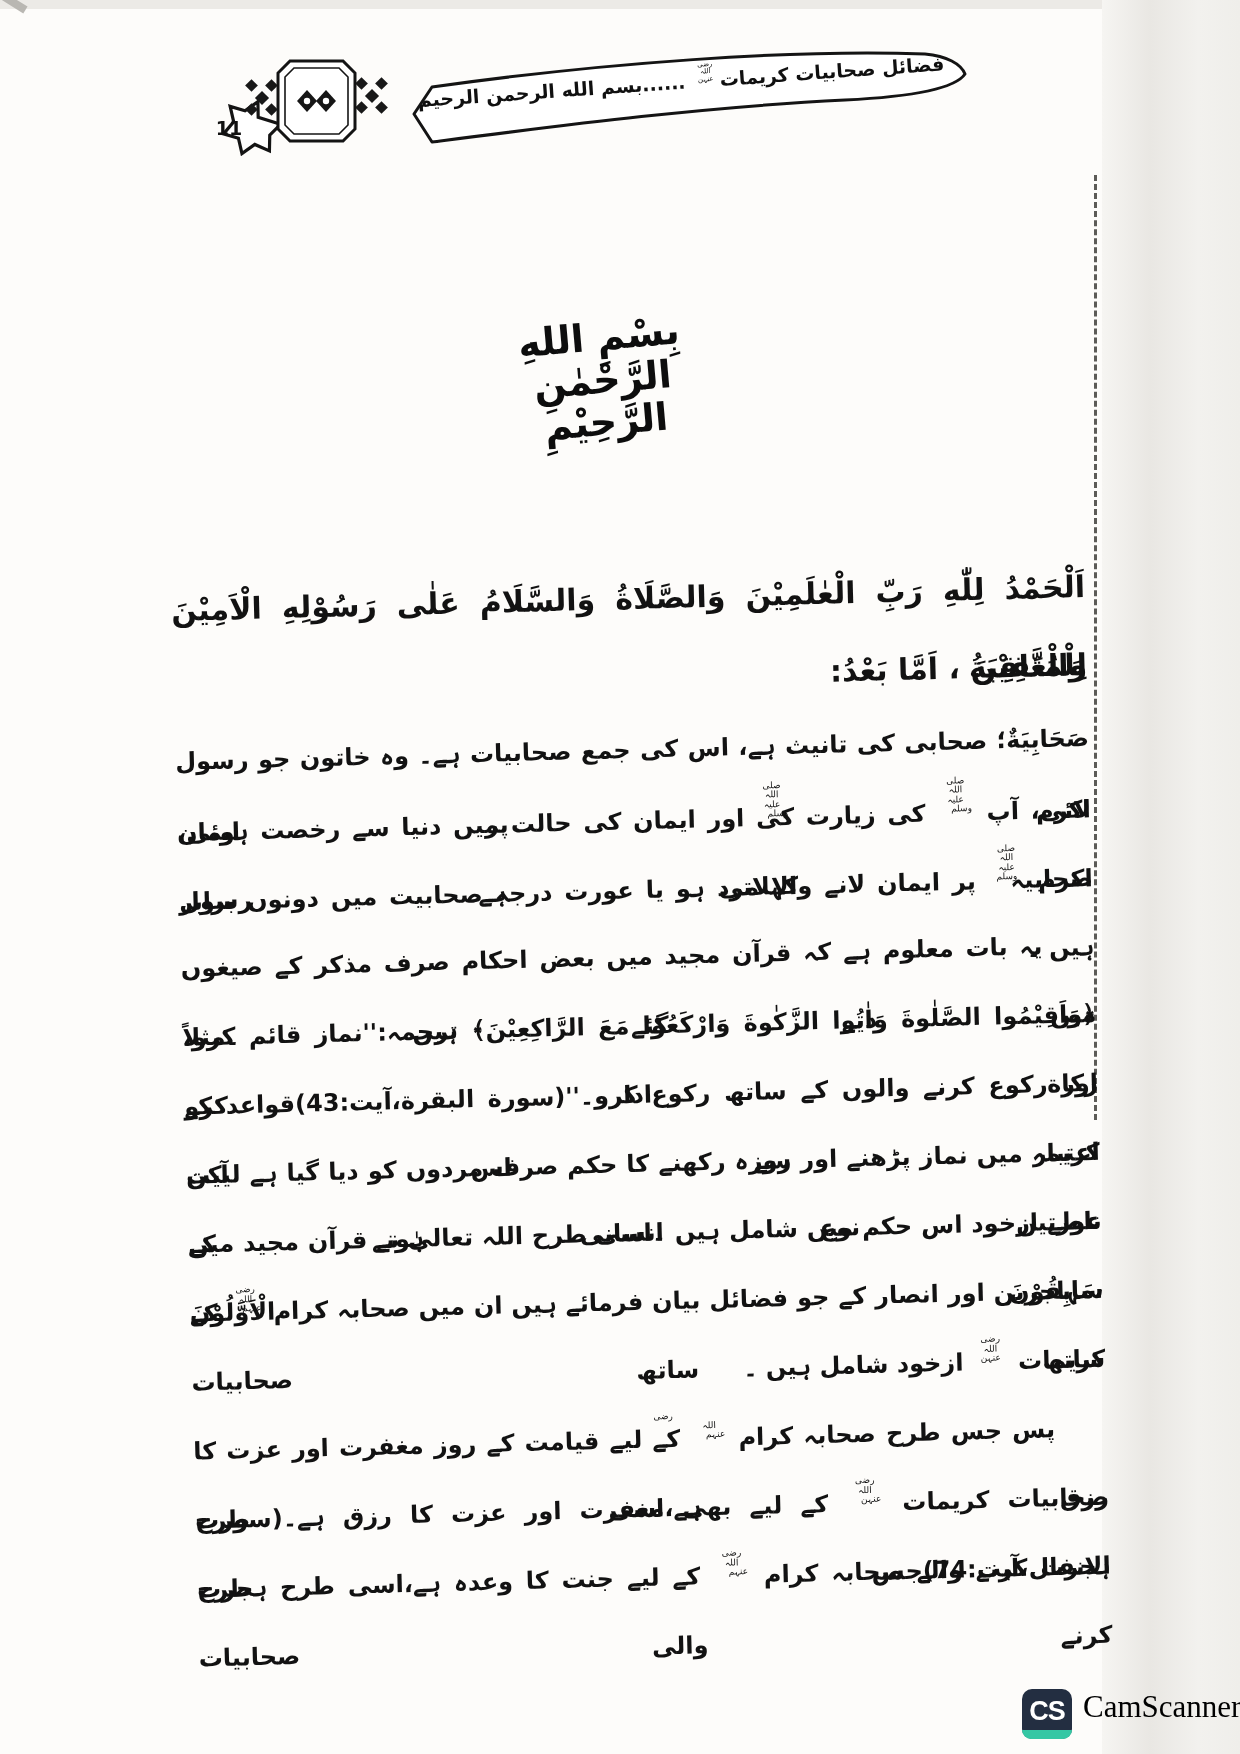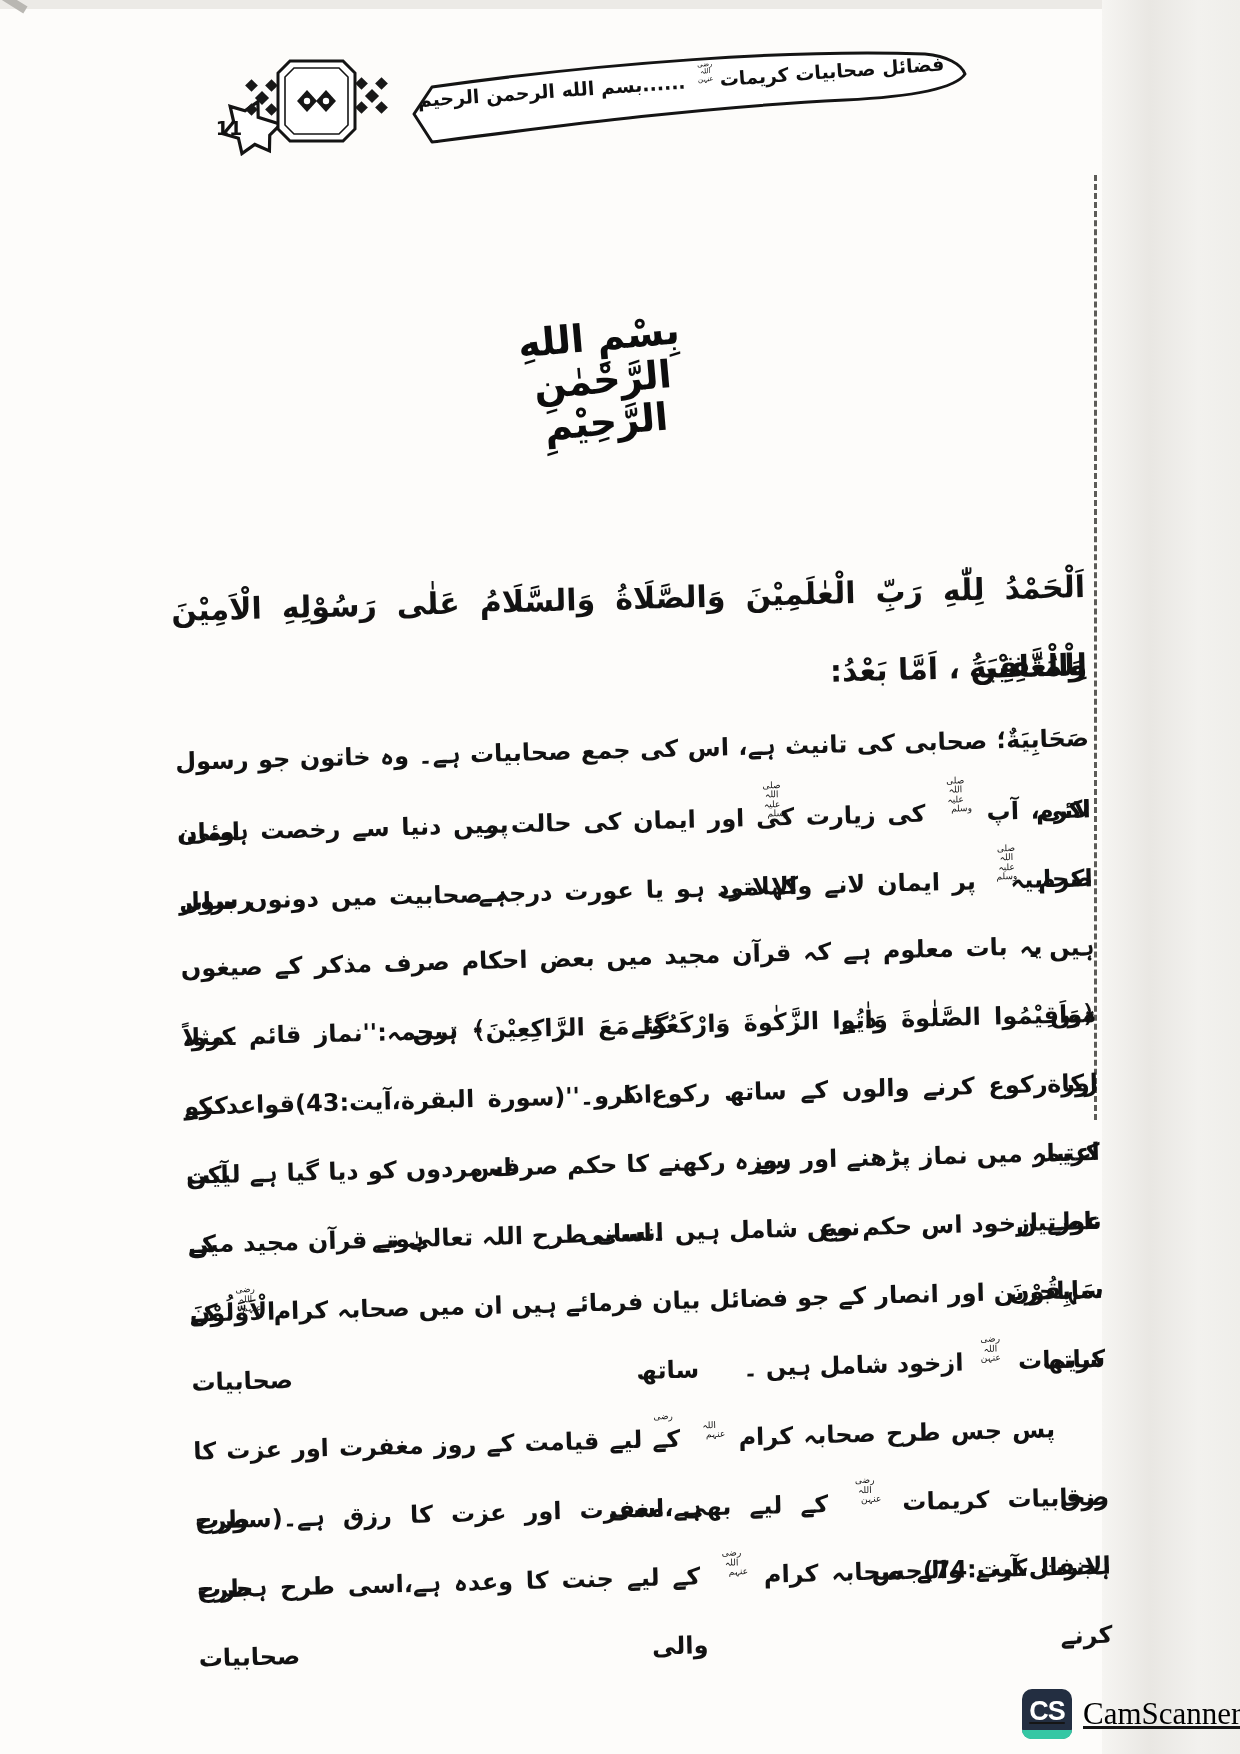--- a/index.html
+++ b/index.html
@@ -51,21 +51,21 @@
   .ln.op{font-size:30px;line-height:78px;height:78px;}
   .ln.short{text-align-last:auto;}
   .ln.ind{text-indent:52px;}
   .honorific{
     display:inline-block;font-size:9px;line-height:1.05;max-width:32px;
     vertical-align:9px;text-align:center;margin:0 3px;font-weight:400;
     white-space:normal;
   }
   .banner-text .honorific{font-size:7px;max-width:24px;vertical-align:6px;margin:0 2px;}
   
-  .watermark{position:absolute;left:1022px;top:1689px;display:flex;align-items:center;gap:11px;text-decoration:underline;}
+  .watermark{position:absolute;left:1022px;top:1689px;display:flex;gap:11px;}
   .cs-logo{
     width:50px;height:50px;border-radius:10px;background:#232e41;position:relative;
     display:flex;align-items:center;justify-content:center;flex:0 0 auto;
   }
   .cs-logo-accent{position:absolute;bottom:0;left:0;right:0;height:9px;background:#35c7a4;border-radius:0 0 10px 10px;}
   .cs-logo-text{
     font-family:"Liberation Sans",sans-serif;font-weight:700;font-size:27px;color:#fff;
     letter-spacing:-1px;margin-top:-6px;
   }
   .cs-name{font-family:"Liberation Serif",serif;font-size:31px;color:#000000;}

